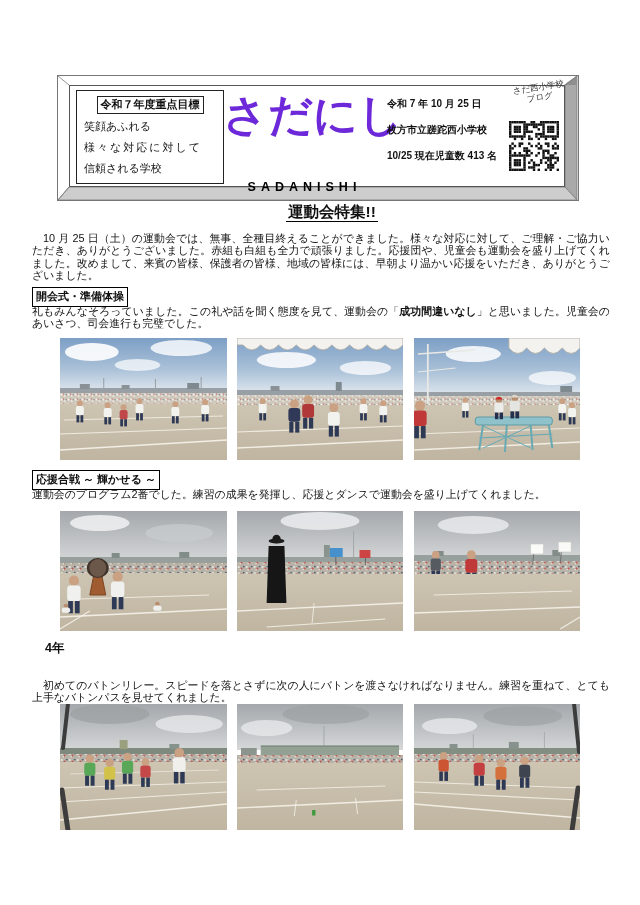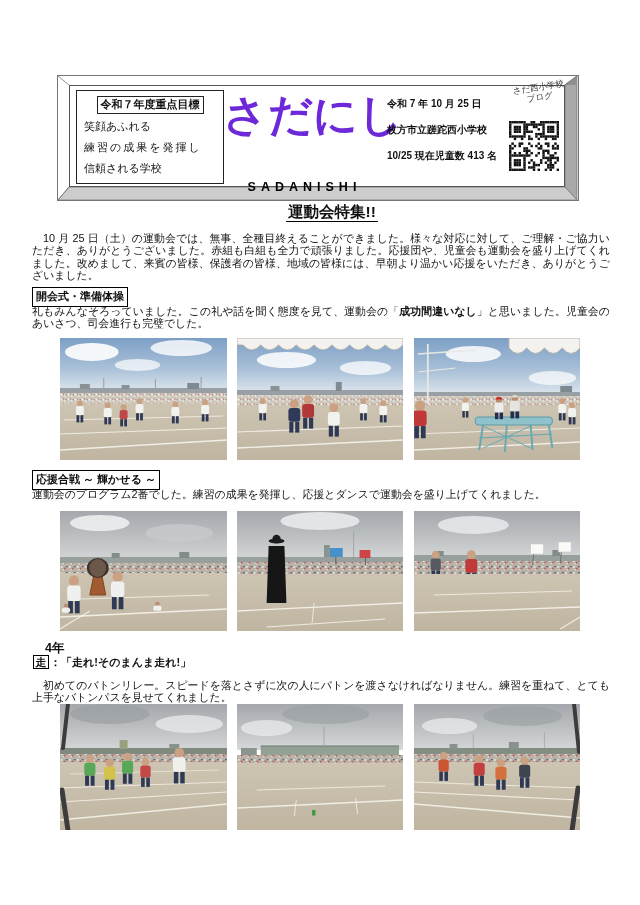--- a/index.html
+++ b/index.html
@@ -90,21 +90,21 @@
       <polygon points="507,10 520,1 520,10" fill="#8f8f8f"></polygon>
       <line x1="1" y1="1" x2="12" y2="10" stroke="#777" stroke-width="0.8"></line>
       <line x1="520" y1="1" x2="508" y2="10" stroke="#777" stroke-width="0.8"></line>
       <line x1="1" y1="125" x2="12" y2="112" stroke="#777" stroke-width="0.8"></line>
       <rect x="12.5" y="10.5" width="495" height="101" fill="#ffffff" stroke="#555"></rect>
     </svg>
 
     <div class="goals-box">
       <div class="goals-title">令和７年度重点目標</div>
       <div class="goals-line">笑顔あふれる</div>
-      <div class="goals-line spread">練習の成果を発揮し</div>
+      <div class="goals-line spread">様々な対応に対して</div>
       <div class="goals-line">信頼される学校</div>
     </div>
 
     <div class="title-jp" style="color:#6d28d9">さだにし</div>
     <div class="title-en">SADANISHI</div>
 
     <div class="info-block">
       <div class="info-line">令和 7 年 10 月 25 日</div>
       <div class="info-line">枚方市立蹉跎西小学校</div>
       <div class="info-line">10/25 現在児童数 413 名</div>
@@ -498,21 +498,20 @@
       <use href="#fig" transform="translate(58,60) scale(3)" color="#c03a3a"></use>
       <use href="#fig" transform="translate(22,58) scale(2.6)" color="#555b60"></use>
       <rect x="0" y="63" width="168" height="57" fill="url(#sand)"></rect>
       <line x1="0" y1="102" x2="168" y2="96" stroke="#f7f4ec" stroke-width="1.3" opacity=".9"></line>
       <line x1="20" y1="84" x2="160" y2="80" stroke="#f7f4ec" stroke-width="1" opacity=".8"></line>
       <line x1="148" y1="118" x2="168" y2="106" stroke="#f7f4ec" stroke-width="1.2" opacity=".85"></line>
     </svg>
   </figure>
 
   <div class="abs grade">4年</div>
-  <div class="abs event-line"><span class="boxed">走</span><span>：「走れ!そのまんま走れ!」</span></div>
   <div class="abs body-text indent" style="top:671px">初めてのバトンリレー。スピードを落とさずに次の人にバトンを渡さなければなりません。練習を重ねて、とても上手なバトンパスを見せてくれました。</div>
 
   <figure class="photo" style="left:60px;top:704px;width:167px;height:126px" aria-label="4年バトンリレー（スタート）">
     <svg viewBox="0 0 168 126" preserveAspectRatio="none">
       <rect width="168" height="48" fill="url(#sky2)"></rect>
       <ellipse cx="50" cy="10" rx="40" ry="10" fill="#9b9fa3" opacity=".7"></ellipse>
       <ellipse cx="130" cy="20" rx="34" ry="9" fill="#e6e8ea" opacity=".8"></ellipse>
       <rect x="0" y="44" width="168" height="6" fill="#7e8a7e"></rect>
       <rect x="60" y="36" width="8" height="9" fill="#9aa07e"></rect>
         <rect x="110" y="40" width="10" height="5" fill="#88928c"></rect>

